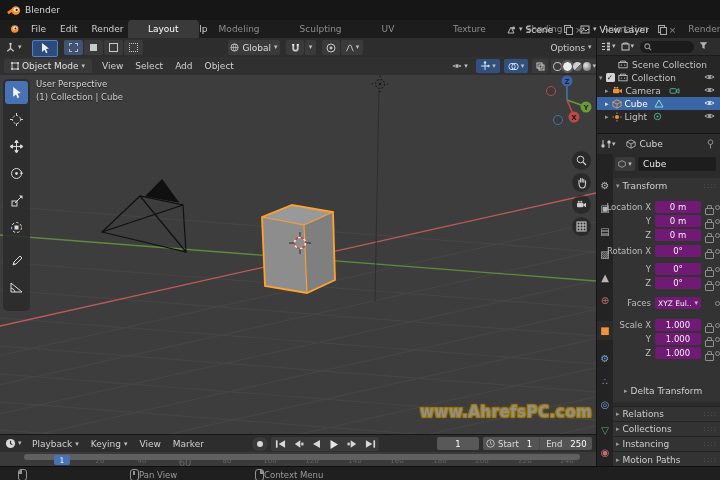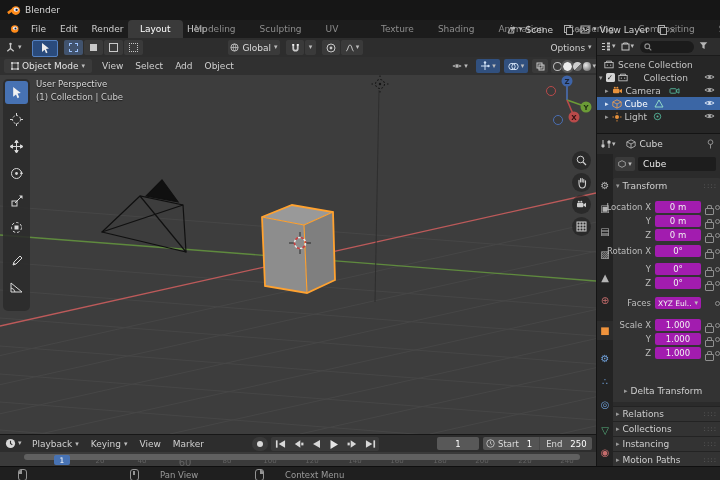--- a/index.html
+++ b/index.html
@@ -3,47 +3,47 @@
 <meta charset="utf-8">
 <style>
   html,body{margin:0;padding:0;background:#000;}
   #app{position:relative;width:720px;height:480px;background:#1c1c1c;overflow:hidden;
        font-family:"DejaVu Sans","Liberation Sans",sans-serif;font-size:9px;color:#c8c8c8;
        -webkit-font-smoothing:antialiased;}
   .ab{position:absolute;}
   .r{display:flex;align-items:center;}
   .caret{font-size:7px;color:#bdbdbd;line-height:1;}
   .mi{padding:0 7px;height:18px;line-height:18px;color:#cfcfcf;cursor:default;}
-  .tab{padding:0 12px;height:18px;line-height:18px;color:#8d8d8d;border-radius:4px 4px 0 0;}
+  .tab{padding:0 20px;height:18px;line-height:18px;color:#8d8d8d;border-radius:4px 4px 0 0;}
   .tab.active{background:#3a3a3a;color:#fff;}
   .btn{background:#3a3a3a;border-radius:2px;display:flex;align-items:center;justify-content:center;gap:2px;}
   .hmenu{padding:0 6px;height:18px;line-height:18px;color:#d0d0d0;}
-  .field{background:#a21caf;border-radius:2px;color:#f1f1f1;font-size:8.5px;
+  .field{background:#701a75;border-radius:2px;color:#f1f1f1;font-size:8.5px;
          display:flex;align-items:center;justify-content:center;height:12px;}
   .plabel{color:#bdbdbd;font-size:8.5px;text-align:right;white-space:nowrap;}
   .lock{position:relative;width:7px;height:5px;border:1px solid #909090;border-radius:1px;}
   .lock:before{content:"";position:absolute;width:3px;height:3px;border:1px solid #909090;border-bottom:none;
                border-radius:2px 2px 0 0;top:-4px;left:1px;}
   .adot{width:3px;height:3px;border-radius:50%;border:1px solid #8f8f8f;}
   .panelhdr{background:#333;border-top:1px solid #232323;color:#cfcfcf;display:flex;align-items:center;font-size:9px;}
   .dots{color:#6a6a6a;font-size:7px;letter-spacing:1px;margin-left:auto;margin-right:4px;}
   .arrow{color:#9a9a9a;font-size:7px;margin:0 3px;}
-  .orow{height:13px;display:flex;align-items:center;font-size:9px;color:#c4c4c4;}
+  .orow{height:13px;display:flex;align-items:center;font-size:9px;color:#c4c4c4;justify-content:center;}
   .eye{margin-left:auto;}
   .toolbtn{width:23px;height:23px;border-radius:3px;display:flex;align-items:center;justify-content:center;}
   .toolbtn.active{background:#4772b3;}
   .navbtn{width:19px;height:19px;border-radius:50%;background:rgba(28,28,28,.55);
           display:flex;align-items:center;justify-content:center;}
   .tabicon{width:16px;height:19px;display:flex;align-items:center;justify-content:center;font-size:10px;color:#b4b4b4;}
   .mouse{width:7px;height:10px;border:1px solid #949494;border-radius:3px;position:relative;}
   .mouse:before{content:"";position:absolute;background:#949494;}
   .mouse.l:before{left:0;top:0;width:3px;height:4px;border-radius:2px 0 0 0;}
   .mouse.m:before{left:2px;top:1px;width:2px;height:4px;}
   .mouse.rt:before{right:0;top:0;width:3px;height:4px;border-radius:0 2px 0 0;}
-  .sb-label{color:#9a9a9a;font-size:8.5px;margin-left:21px;}
+  .sb-label{color:#9a9a9a;font-size:8.5px;margin-left:0;}
   .shadecirc{width:9px;height:9px;border-radius:50%;}
   .dup{position:relative;width:8px;height:9px;}
   .dup:before{content:"";position:absolute;left:0;top:0;width:5px;height:6px;border:1px solid #aaa;}
   .dup:after{content:"";position:absolute;left:2px;top:2px;width:5px;height:6px;border:1px solid #aaa;background:#1c1c1c;}
   .x{color:#8a8a8a;font-size:9px;}
   .glyphsq{width:7px;height:7px;}
 </style>
 </head>
 <body>
 
@@ -306,20 +306,22 @@
         <circle cx="558" cy="120" r="4.5" fill="#3a3a3a" stroke="#4a6fb4"></circle>
         <text x="567" y="83.5" font-size="7" fill="#1c2436" text-anchor="middle" font-weight="bold">Z</text>
         <text x="586" y="109.5" font-size="7" fill="#1e2a10" text-anchor="middle" font-weight="bold">Y</text>
         <text x="574" y="119.5" font-size="7" fill="#331212" text-anchor="middle" font-weight="bold">X</text>
       </g>
     </svg>
 
     <span class="ab" style="left:36px;top:4px;font-size:8.5px;color:#dadada;text-shadow:0 1px 1px rgba(0,0,0,.6);">User Perspective</span>
     <span class="ab" style="left:36px;top:17px;font-size:8.5px;color:#cfcfcf;text-shadow:0 1px 1px rgba(0,0,0,.6);">(1) Collection | Cube</span>
 
+    <div class="ab" style="left:418px;top:328px;width:176px;text-align:center;font-size:15px;font-weight:bold;color:#8f8f8f;letter-spacing:.5px;
+                text-shadow:1px 1px 0 #a07800,-1px -1px 0 #a07800,1px -1px 0 #a07800,-1px 1px 0 #a07800,0 0 3px #c89600;">www.AhrefsPC.com</div>
 
     <div class="ab" style="left:3px;top:4px;width:27px;height:230px;background:rgba(43,43,43,.88);border-radius:5px;display:flex;flex-direction:column;align-items:center;padding-top:2px;gap:4px;">
       <span class="toolbtn active">
         <svg width="10" height="12" viewBox="0 0 9 11">
             <path d="M1 0 L8 5.5 L5 6 L6.5 9.5 L5 10.2 L3.6 6.8 L1 9 Z" fill="#f2f2f2"></path>
           </svg>
       </span>
       <span class="toolbtn">
         <svg width="13" height="13" viewBox="0 0 13 13">
             <circle cx="6.5" cy="6.5" r="4" fill="none" stroke="#d8d8d8" stroke-dasharray="2,1.6"></circle>
@@ -445,21 +447,21 @@
     </div>
     <div class="ab orow" style="left:0;top:33px;width:124px;">
       <span class="arrow" style="margin-left:2px;">▾</span>
       <span style="width:9px;height:9px;background:#d4d4d4;border-radius:1.5px;color:#222;font-size:7.5px;line-height:9px;text-align:center;"><span>✓</span></span>
       <svg width="10" height="9" viewBox="0 0 12 10" style="margin-left:3px;">
           <rect x="1" y="2.5" width="10" height="6.5" fill="none" stroke="#c9c9c9"></rect>
           <path d="M3 2.5 V1 H9 V2.5" fill="none" stroke="#c9c9c9"></path>
           <circle cx="4" cy="5.7" r=".8" fill="#c9c9c9"></circle>
           <circle cx="8" cy="5.7" r=".8" fill="#c9c9c9"></circle>
         </svg>
-      <span style="margin-left:16px;">Collection</span>
+      <span style="margin-left:4px;">Collection</span>
       <span class="eye" style="margin-right:6px;">
         <svg width="11" height="8" viewBox="0 0 12 8">
             <path d="M1 4 Q6 .5 11 4 Q6 7.5 1 4 Z" fill="none" stroke="#b5b5b5"></path>
             <circle cx="6" cy="4" r="1.5" fill="#b5b5b5"></circle>
           </svg>
       </span>
     </div>
     <div class="ab orow" style="left:0;top:46px;width:124px;">
       <span class="arrow" style="margin-left:8px;">▸</span>
       <svg width="11" height="9" viewBox="0 0 12 10">

